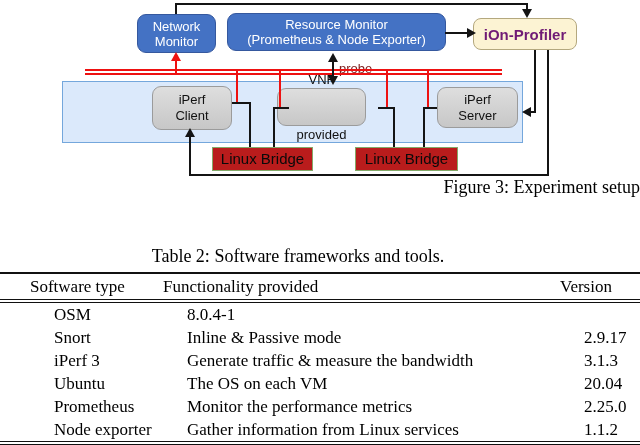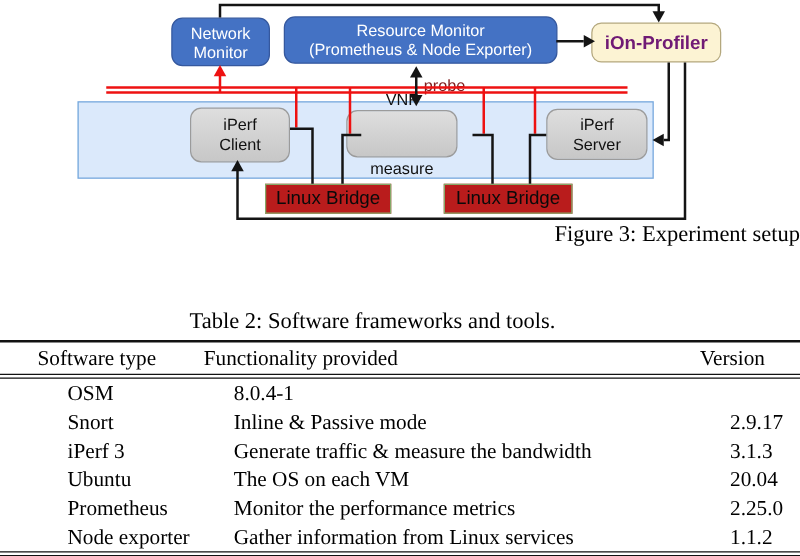--- a/index.html
+++ b/index.html
@@ -72,21 +72,21 @@
       <div>iOn-Profiler</div>
     </div>
 
     <div class="box gray" id="client">
       <div>iPerf</div>
       <div>Client</div>
     </div>
 
     <div class="box gray" id="vnf">
       <div>VNF</div>
-      <div>measure</div>
+      <div>provided</div>
     </div>
 
     <div class="box gray" id="server">
       <div>iPerf</div>
       <div>Server</div>
     </div>
 
     <div class="box green" id="lb1">Linux Bridge</div>
     <div class="box green" id="lb2">Linux Bridge</div>
 

